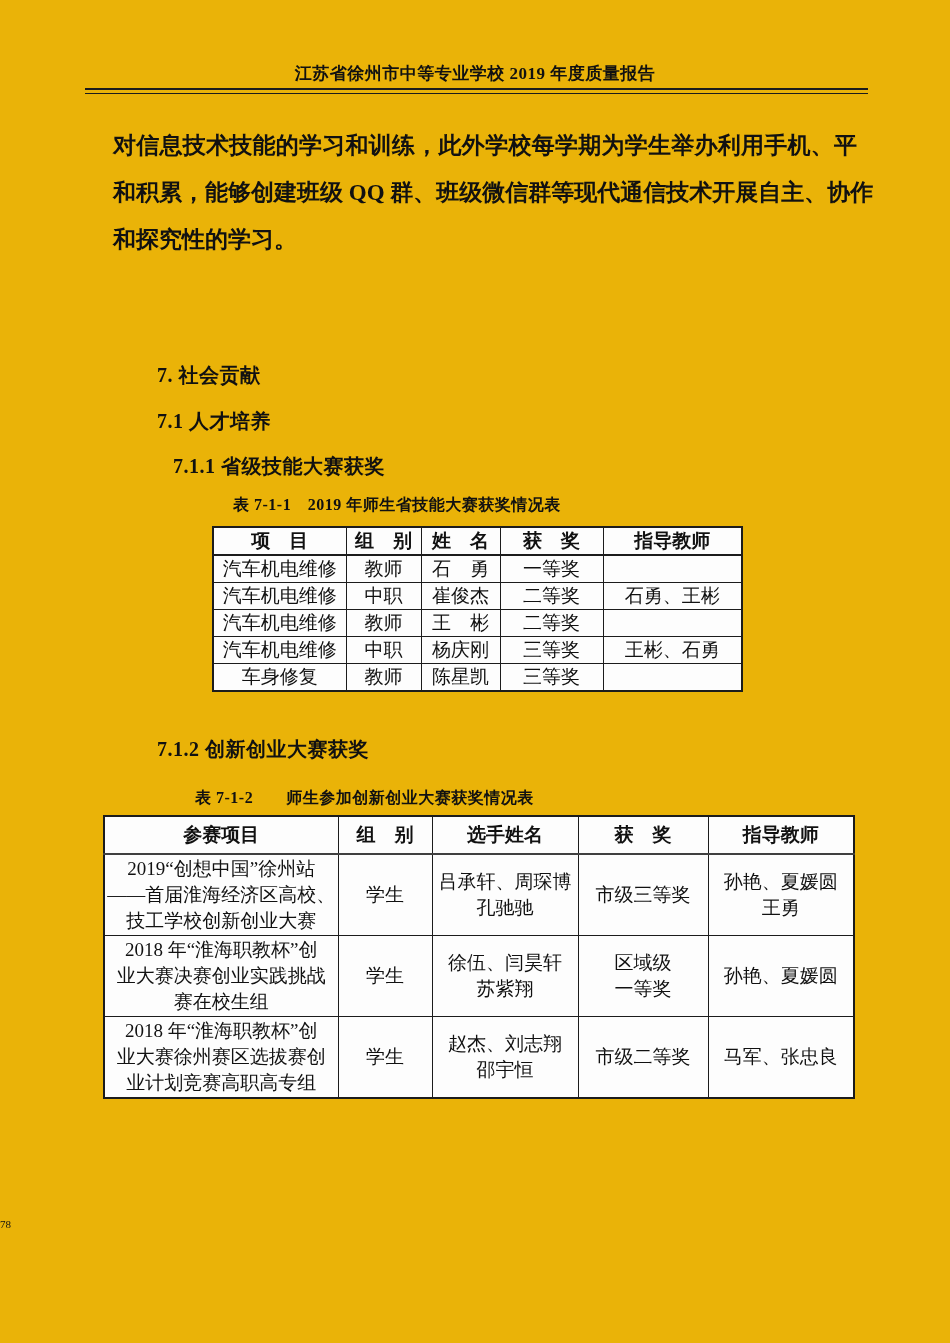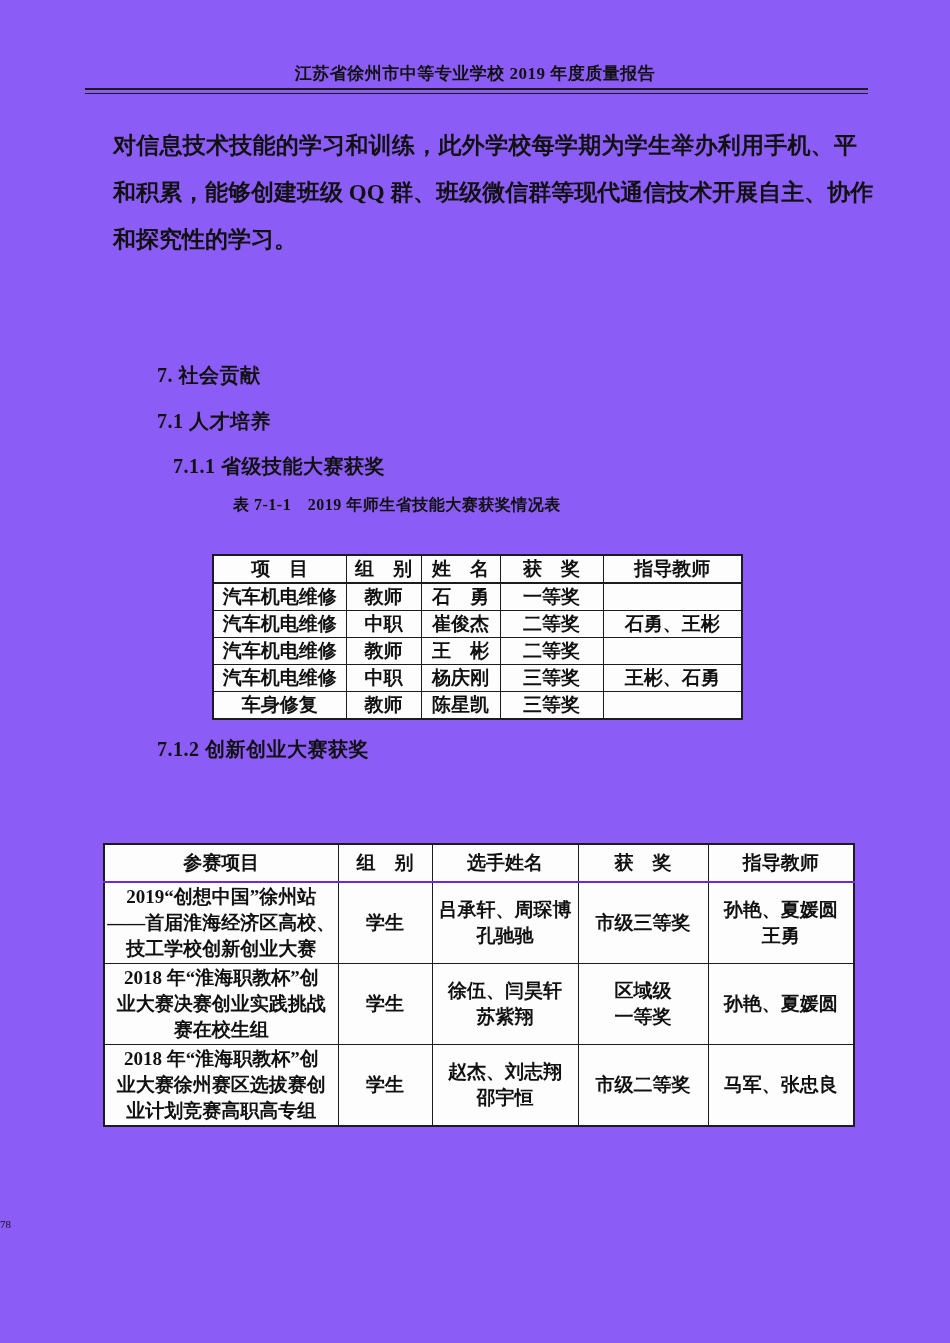--- a/index.html
+++ b/index.html
@@ -1,20 +1,20 @@
 <!DOCTYPE html>
 <html><head>
 <meta charset="utf-8">
 <style>
   html,body{margin:0;padding:0;background:#e8e8e8;}
   .page{
     position:relative;
     width:950px;height:1343px;
     margin:0 auto;
-    background:#8b5cf6;
+    background:#eab308;
     font-family:"Liberation Serif","DejaVu Serif",serif;
     color:#111;
     overflow:hidden;
   }
   
   .doc-header{
     position:absolute;top:62px;left:0;width:100%;
     text-align:center;font-size:17px;font-weight:bold;
     letter-spacing:0.5px;
   }
@@ -51,38 +51,37 @@
     letter-spacing:0.5px;
     white-space:pre;
   }
   .cap1{top:495px;left:233px;}
   .cap2{top:788px;left:195px;}
   
   table{
     position:absolute;
     border-collapse:collapse;table-layout:fixed;
     background:#fdfdfd;
-    margin-top:28px;
   }
   td,th{
     border:1px solid #1c1c1c;
     text-align:center;vertical-align:middle;
-    font-size:19px;font-weight:bold;
+    font-size:19px;font-weight:normal;
     padding:0 2px;
     white-space:pre-line;
     line-height:26px;
     overflow:hidden;
   }
   th{font-weight:bold;}
   .tbl1{left:212px;top:526px;width:529px;}
   .tbl1 th{height:26px;border-bottom:2px solid #1c1c1c;}
   .tbl1 td{height:24px;}
   .tbl1,.tbl1 tr:first-child th{border-top:2px solid #1c1c1c;}
   .tbl2{left:103px;top:815px;width:750px;}
-  .tbl2 th{height:36px;border-bottom:2px solid #6d28d9;}
+  .tbl2 th{height:36px;border-bottom:2px solid #404040;}
   .tbl2 td{height:80px;}
   table.outer{border:2px solid #1c1c1c;}
   
   .page-number{
     position:absolute;top:1218px;left:0;width:100%;
     text-align:left;font-size:11px;
   }
 </style>
 </head>
 <body>
@@ -153,20 +152,21 @@
       <td>教师</td>
       <td>陈星凯</td>
       <td>三等奖</td>
       <td></td>
     </tr>
   </tbody>
     </table>
 
   <div class="heading h712">7.1.2 创新创业大赛获奖</div>
 
+  <div class="tbl-caption cap2">表 7-1-2　　师生参加创新创业大赛获奖情况表</div>
 
   <table class="tbl2 outer">
     <colgroup>
         <col style="width:234px">
         <col style="width:94px">
         <col style="width:146px">
         <col style="width:130px">
         <col style="width:146px">
       </colgroup>
     <tbody>

